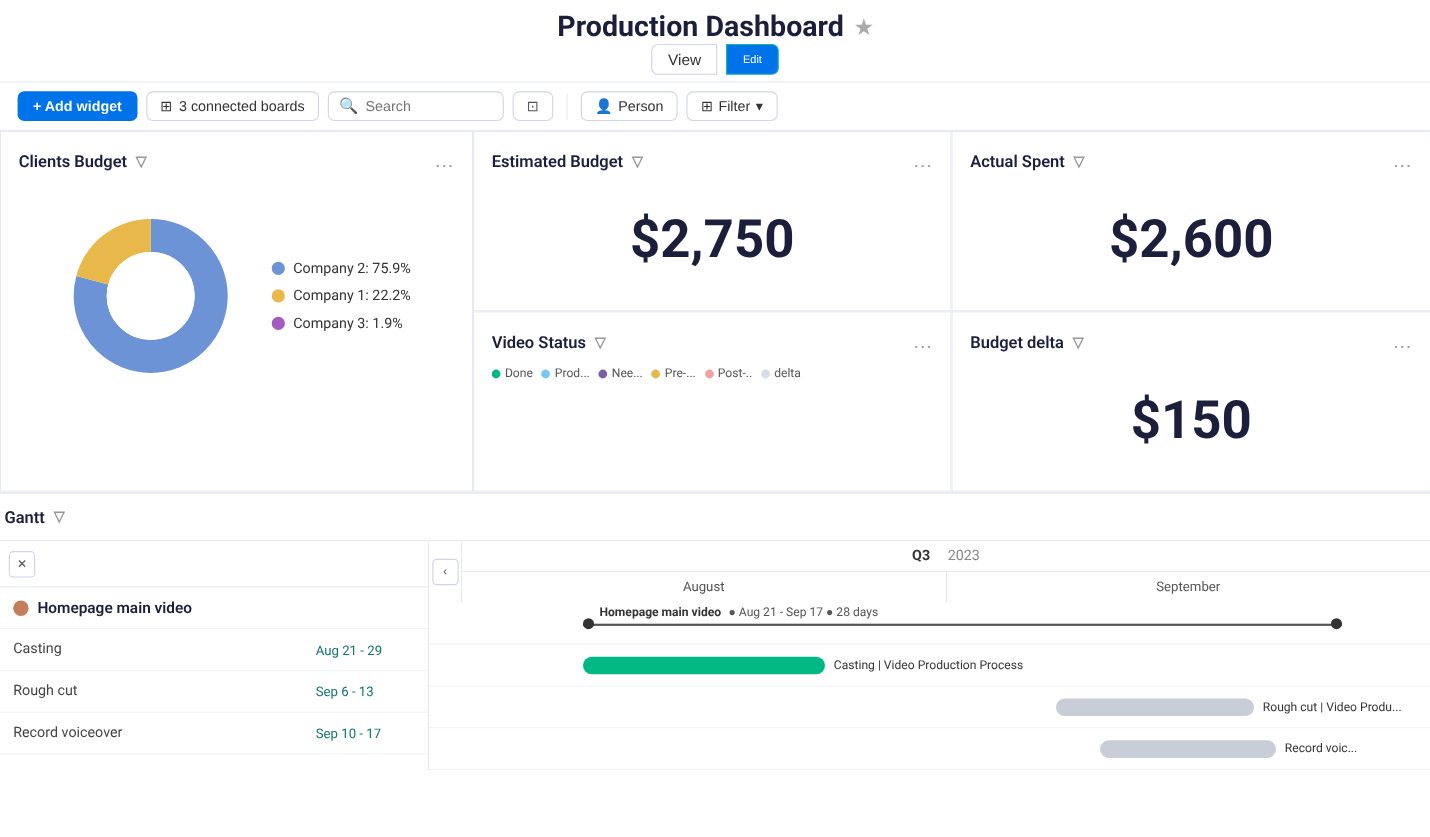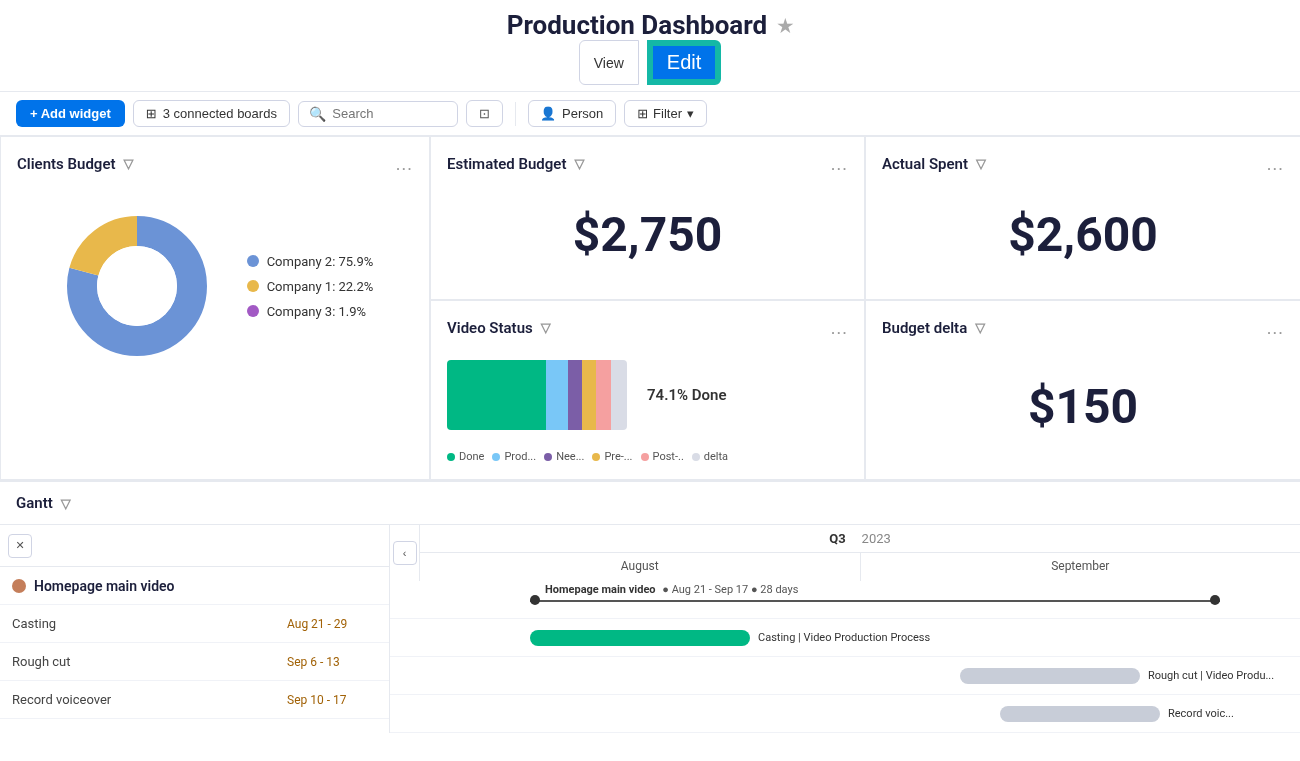--- a/index.html
+++ b/index.html
@@ -4,21 +4,21 @@
   <style>
     * { box-sizing: border-box; margin: 0; padding: 0; }
     body { font-family: -apple-system, BlinkMacSystemFont, 'Segoe UI', Roboto, sans-serif; background: #fff; color: #333; font-size: 14px; }
 
     
     .page-header { display: flex; align-items: center; justify-content: space-between; padding: 10px 16px 6px; border-bottom: 1px solid #e6e9ef; flex-direction: column; }
     .page-title { font-size: 26px; font-weight: 700; color: #1c1f3b; display: flex; align-items: center; gap: 10px; }
     .star-icon { color: #aaa; font-size: 18px; cursor: pointer; }
     .header-right { display: flex; gap: 8px; }
     .btn-view { border: 1px solid #d0d4e4; background: #fff; color: #333; padding: 5px 14px; border-radius: 6px 0 0 6px; cursor: pointer; font-size: 14px; }
-    .btn-edit { border: 6px solid #14b8a6; background: #0073ea; color: #fff; padding: 5px 14px; border-radius: 0 6px 6px 0; cursor: pointer; font-size: 20px; }
+    .btn-edit { border: 1px solid #14b8a6; background: #0073ea; color: #fff; padding: 5px 14px; border-radius: 0 6px 6px 0; cursor: pointer; font-size: 10px; }
 
     
     .toolbar { display: flex; align-items: center; gap: 8px; padding: 8px 16px; border-bottom: 1px solid #e6e9ef; }
     .btn-add-widget { background: #0073ea; color: #fff; border: none; padding: 6px 14px; border-radius: 6px; cursor: pointer; font-size: 13px; font-weight: 600; display: flex; align-items: center; gap: 6px; }
     .btn-connected-boards { border: 1px solid #d0d4e4; background: #fff; color: #333; padding: 5px 12px; border-radius: 6px; cursor: pointer; font-size: 13px; display: flex; align-items: center; gap: 6px; }
     .search-box { display: flex; align-items: center; border: 1px solid #d0d4e4; border-radius: 6px; padding: 4px 10px; gap: 6px; min-width: 160px; }
     .search-box input { border: none; outline: none; font-size: 13px; color: #555; background: transparent; width: 100px; }
     .toolbar-sep { width: 1px; height: 24px; background: #e6e9ef; margin: 0 4px; }
     .btn-toolbar { border: 1px solid #d0d4e4; background: #fff; color: #333; padding: 5px 12px; border-radius: 6px; cursor: pointer; font-size: 13px; display: flex; align-items: center; gap: 5px; }
     .icon-save { color: #555; }
@@ -49,40 +49,40 @@
     .video-status-content { display: flex; align-items: center; gap: 20px; padding: 10px 0; }
     .stacked-bar-container { display: flex; height: 70px; width: 180px; border-radius: 4px; overflow: hidden; }
     .bar-segment { height: 100%; }
     .status-label { font-size: 15px; font-weight: 600; color: #333; }
     .status-legend { display: flex; flex-wrap: wrap; gap: 8px; margin-top: 10px; }
     .legend-item-small { display: flex; align-items: center; gap: 4px; font-size: 11px; color: #555; }
     .legend-dot-small { width: 8px; height: 8px; border-radius: 50%; flex-shrink: 0; }
 
     
     .gantt-section { border-top: 1px solid #e6e9ef; }
-    .gantt-header { display: flex; align-items: flex-start; gap: 8px; padding: 12px 16px; border-bottom: 1px solid #e6e9ef; }
+    .gantt-header { display: flex; align-items: flex-start; gap: 8px; padding: 12px 4px; border-bottom: 1px solid #e6e9ef; }
     .gantt-title { font-size: 15px; font-weight: 600; color: #1c1f3b; display: flex; align-items: center; gap: 8px; }
     .gantt-body { display: flex; overflow: hidden; }
     .gantt-left { width: 390px; flex-shrink: 0; border-right: 1px solid #e6e9ef; }
     .gantt-right { flex: 1; overflow: hidden; }
 
     
     .gantt-controls { display: flex; align-items: center; padding: 8px; border-bottom: 1px solid #e6e9ef; height: 42px; }
     .gantt-ctrl-btn { border: 1px solid #d0d4e4; background: #fff; width: 24px; height: 24px; border-radius: 4px; cursor: pointer; font-size: 11px; display: flex; align-items: center; justify-content: center; color: #555; }
     .gantt-quarter-row { display: flex; align-items: center; justify-content: center; padding: 6px; border-bottom: 1px solid #e6e9ef; font-size: 13px; font-weight: 600; color: #333; }
     .gantt-months-row { display: flex; height: 28px; }
     .gantt-month { flex: 1; text-align: center; font-size: 12px; color: #555; padding: 6px 0; border-right: 1px solid #e6e9ef; }
     .gantt-month:last-child { border-right: none; }
 
     
     .gantt-row { display: flex; align-items: center; height: 38px; border-bottom: 1px solid #f0f2f7; padding: 0 12px; }
     .gantt-row.group-row { font-weight: 600; color: #1c1f3b; font-size: 14px; gap: 8px; }
     .gantt-row.task-row { color: #444; font-size: 13px; }
     .task-name { flex: 1; }
-    .task-dates { color: #a16207; font-size: 12px; min-width: 90px; }
+    .task-dates { color: #0f766e; font-size: 12px; min-width: 90px; }
     .group-dot { width: 14px; height: 14px; border-radius: 50%; background: #c47e5a; flex-shrink: 0; }
 
     
     .gantt-chart-row { display: flex; align-items: center; height: 38px; border-bottom: 1px solid #f0f2f7; padding: 0 8px; position: relative; }
 
     .quarter-label { font-weight: 700; }
     .year-label { font-weight: 400; color: #888; margin-left: 16px; }
   </style>
 </head>
 <body>
@@ -183,31 +183,20 @@
   </div>
 
   <div class="widget-card" style="border-left:1px solid #e6e9ef; border-right:1px solid #e6e9ef; border-bottom:1px solid #e6e9ef;">
     <div class="widget-header">
       <div class="widget-title">
         <span>Video Status</span>
         <span class="filter-icon">▽</span>
       </div>
       <span class="more-icon">...</span>
     </div>
-    <div class="video-status-content">
-      <div class="stacked-bar-container">
-        <div class="bar-segment" style="width:55%;background:#00b884;"></div>
-        <div class="bar-segment" style="width:12%;background:#79c7f7;"></div>
-        <div class="bar-segment" style="width:8%;background:#7b5ea7;"></div>
-        <div class="bar-segment" style="width:8%;background:#e8b84b;"></div>
-        <div class="bar-segment" style="width:8%;background:#f5a0a0;"></div>
-        <div class="bar-segment" style="width:9%;background:#d9dce6;"></div>
-      </div>
-      <div class="status-label">74.1% Done</div>
-    </div>
     <div class="status-legend">
       <div class="legend-item-small">
         <div class="legend-dot-small" style="background:#00b884;"></div>
         <span>Done</span>
       </div>
       <div class="legend-item-small">
         <div class="legend-dot-small" style="background:#79c7f7;"></div>
         <span>Prod...</span>
       </div>
       <div class="legend-item-small">

